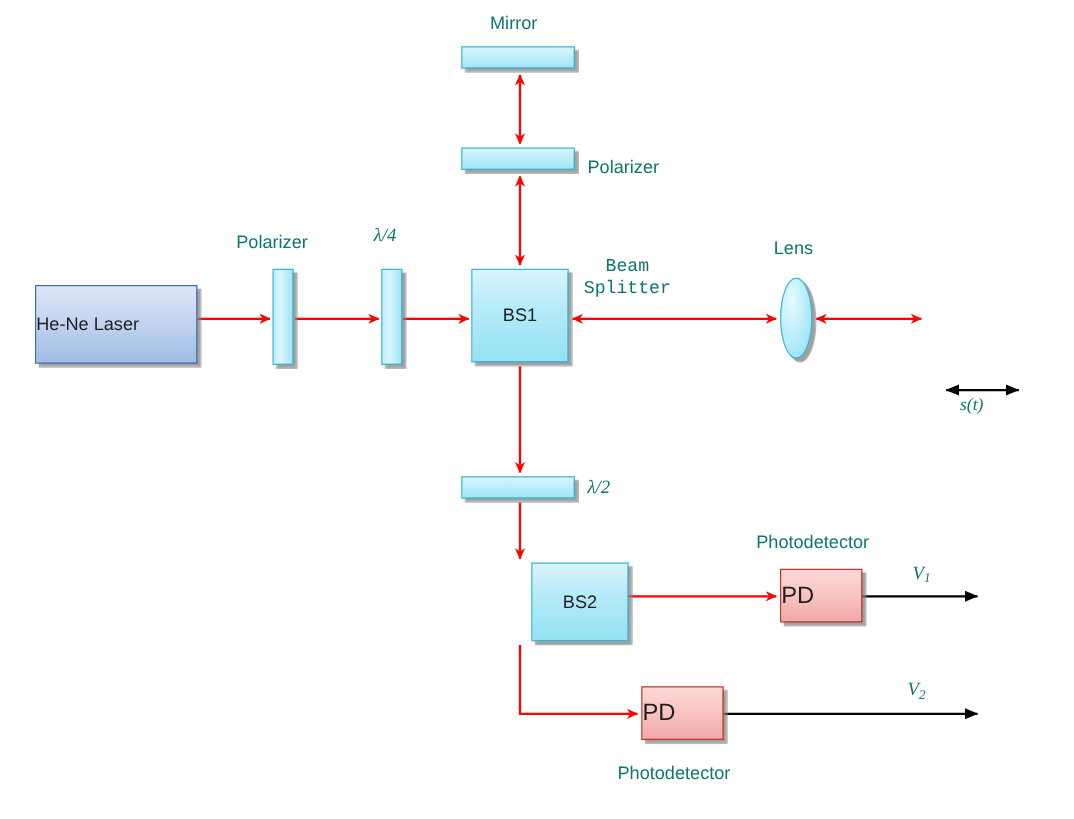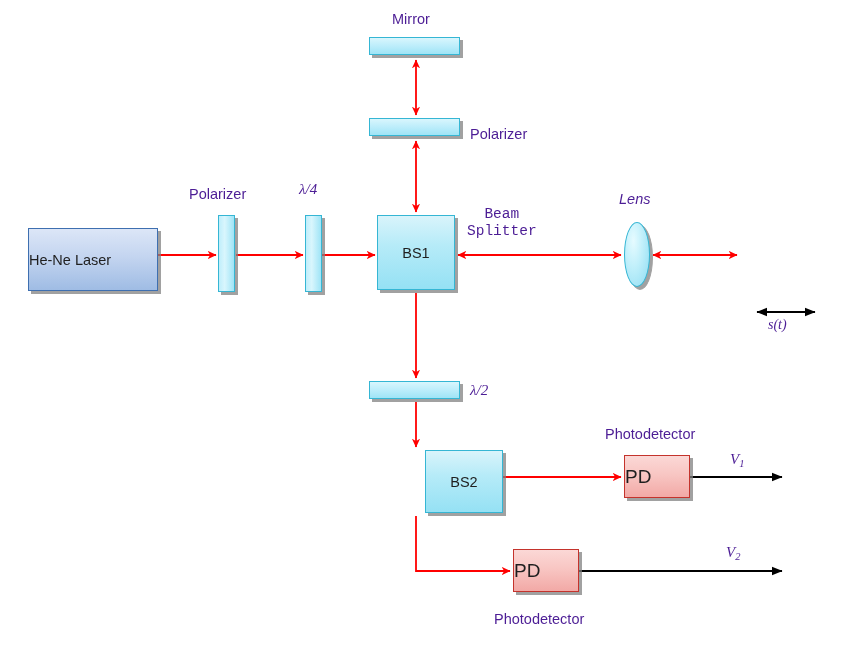--- a/index.html
+++ b/index.html
@@ -42,21 +42,21 @@
     display:flex;align-items:center;justify-content:center;
     text-align:center;font-size:14.5px;line-height:1.25;color:#1f1f1f;
   }
   .pdbox{
     background:linear-gradient(to bottom,#fbd8d6 0%,#f8c6c3 45%,#f2a9a6 100%);
     border:1.4px solid #c4332c;
     display:flex;align-items:center;
     font-size:19px;color:#1f1f1f;
   }
 
-  .lbl{position:absolute;font-size:14.5px;color:#4c1d95;white-space:nowrap;}
+  .lbl{position:absolute;font-size:14.5px;color:#0f766e;white-space:nowrap;}
   .lbl.ctr{text-align:center;}
   .lbl.two{line-height:1.2;font-family:Liberation Mono, monospace;}
   .math{font-family:Liberation Serif, serif;font-style:italic;font-size:15px;}
   .math .sub{font-size:10.5px;font-style:italic;vertical-align:-0.28em;}
 </style>
 </head>
 <body>
 
 <div id="stage">
 
@@ -132,21 +132,21 @@
   <div class="lbl" style="left:392px;top:11px;">Mirror</div>
   <div class="node plate-h shadowed" style="left:369px;top:37px;width:91px;height:18px;"></div>
 
   <div class="node plate-h shadowed" style="left:369px;top:381px;width:91px;height:18px;"></div>
   <div class="lbl math" style="left:470px;top:382px;">λ/2</div>
 
   <div class="node bsbox shadowed" style="left:377px;top:450px;width:78px;height:63px;margin-left:48px;">
     <span>BS2</span>
   </div>
 
-  <div class="lbl" style="left:619px;top:191px;font-style:italic;">Lens</div>
+  <div class="lbl" style="left:619px;top:191px;">Lens</div>
   <div class="node lens shadowed" style="left:624px;top:222px;width:26px;height:65px;"></div>
 
   <div class="lbl math" style="left:768px;top:317px;font-size:14px;">
     <span>s(t)</span>
   </div>
 
   <div class="lbl" style="left:605px;top:426px;">Photodetector</div>
   <div class="node pdbox shadowed" style="left:624px;top:455px;width:66px;height:43px;">
     <span>PD</span>
   </div>

